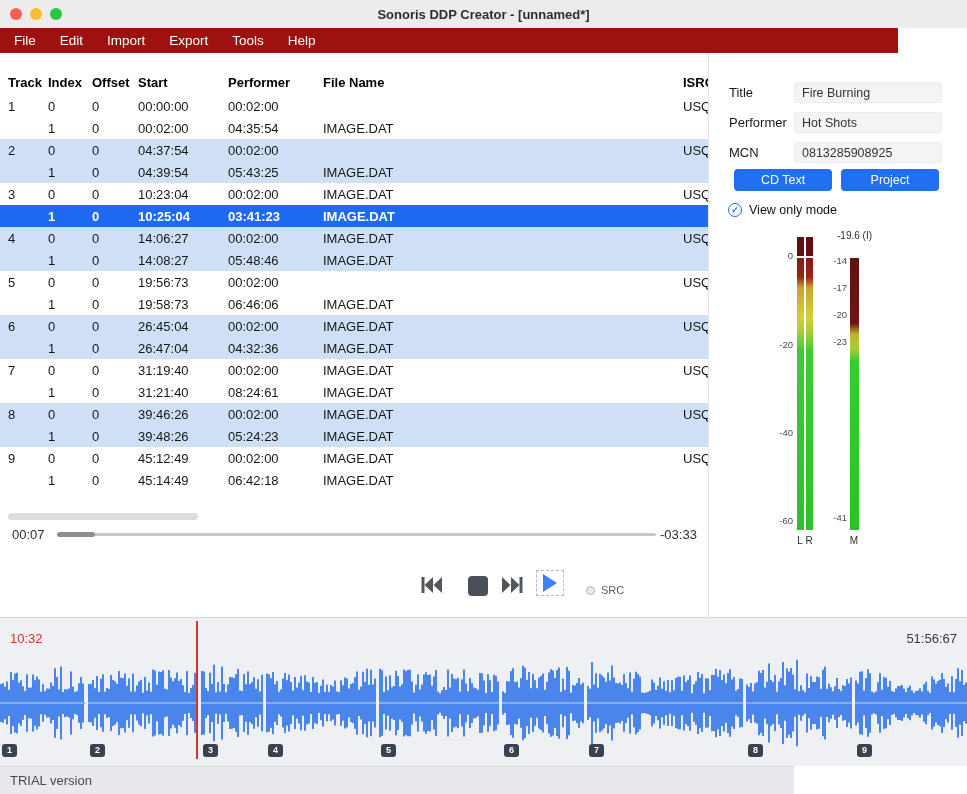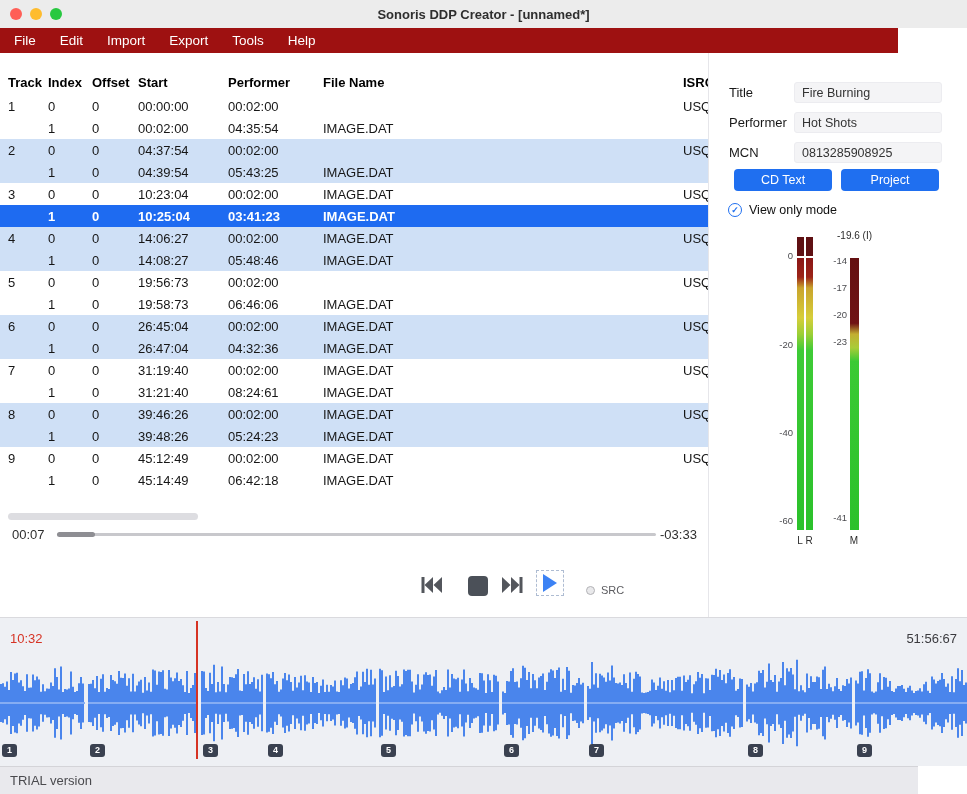--- a/index.html
+++ b/index.html
@@ -76,21 +76,21 @@
   .timeline-panel { position:absolute; top:617px; left:0; width:967px; height:149px; background:#eef0f4;
                     border-top:1px solid #dadade; }
   .time-pos { position:absolute; left:10px; top:13px; font-size:13px; color:#d63324; }
   .time-total { position:absolute; right:10px; top:13px; font-size:13px; color:#3a3a3e; }
   .waveform { position:absolute; left:0; top:37px; }
   .track-badge { position:absolute; top:126px; width:15px; height:13px; background:#3a4150; color:#fff;
                  font-size:9px; font-weight:700; border-radius:3px; text-align:center; line-height:13px; z-index:3; }
   .playhead { position:absolute; left:196px; top:3px; width:2px; height:138px; background:#d63324; z-index:4; }
 
   
-  .statusbar { position:absolute; top:766px; left:0; width:918px; height:28px; background:#e9e9ed;
+  .statusbar { position:absolute; top:766px; left:0; width:794px; height:28px; background:#e9e9ed;
                border-top:1px solid #d4d4d8; display:flex; align-items:center; padding-left:10px; }
   .status-text { font-size:13px; color:#4a4a4e; }
 </style>
 </head>
 <body>
 
 <div id="window">
 
   <div class="titlebar">
     <div class="traffic">

